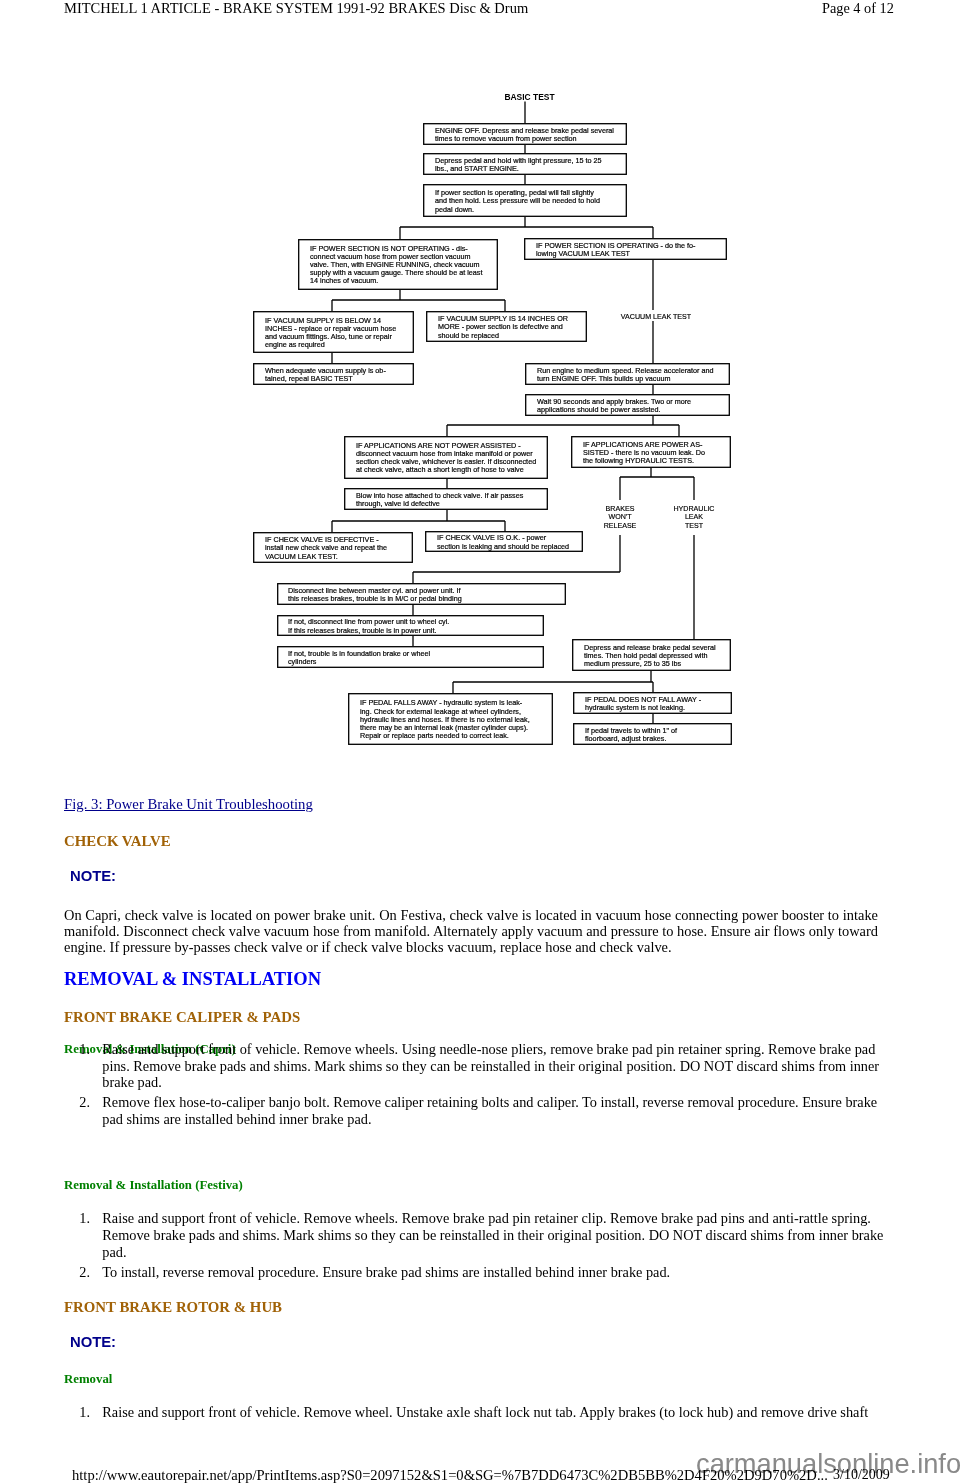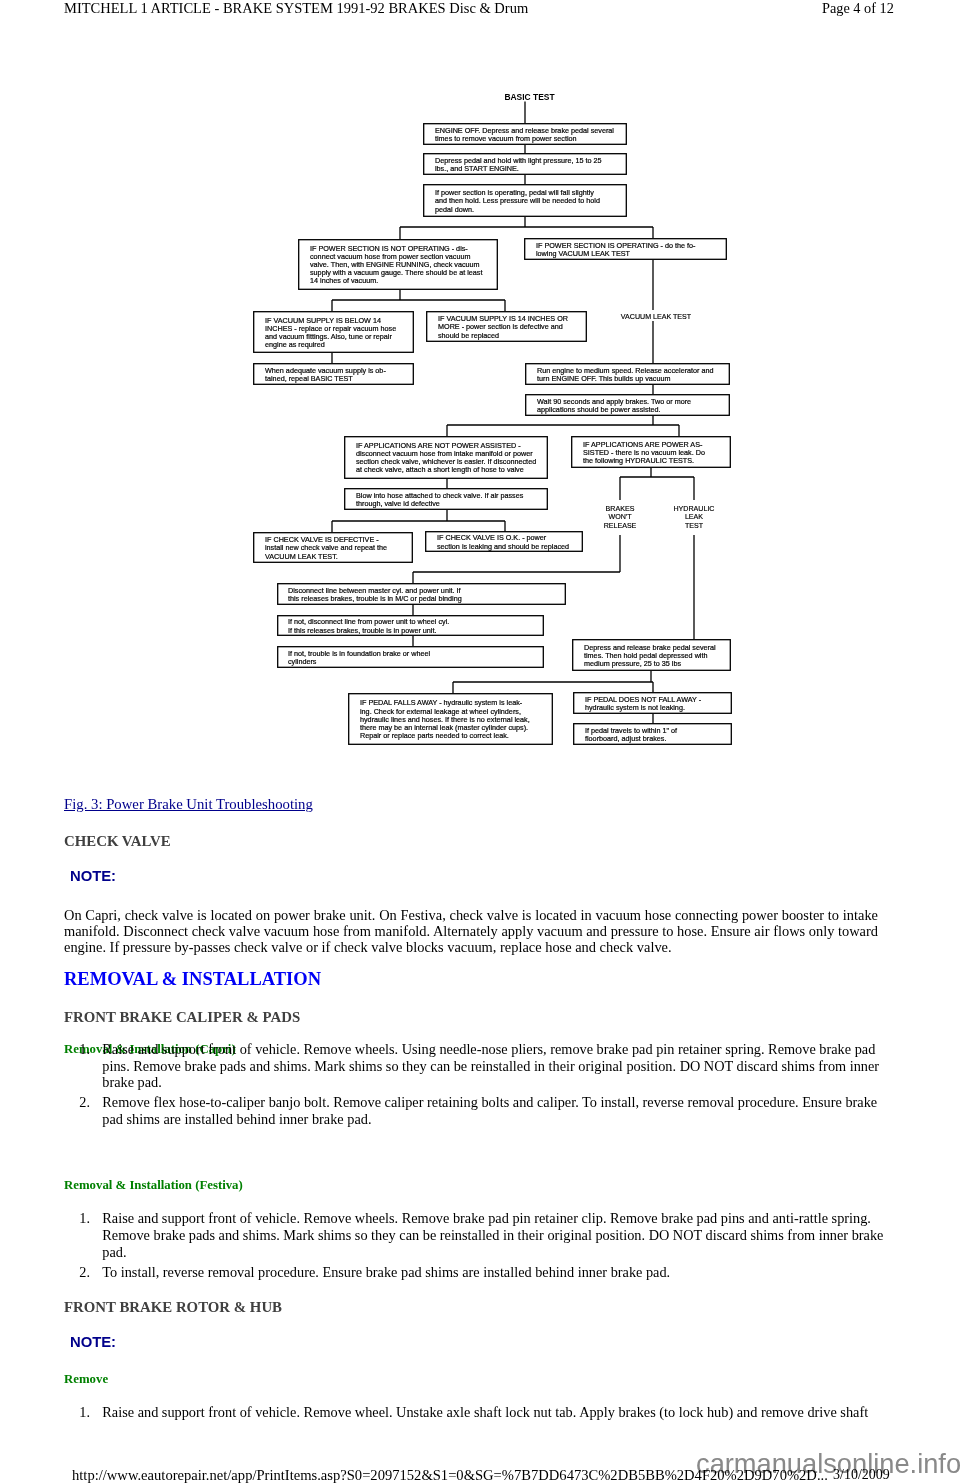--- a/index.html
+++ b/index.html
@@ -17,21 +17,21 @@
   #watermark{position:absolute;left:696px;top:1450px;font-family:"Liberation Sans",sans-serif;
              font-size:27.25px;line-height:27px;color:#898989;white-space:nowrap;}
 
   #flowchart{position:absolute;left:0;top:0;filter:blur(0.24px);}
   .fcText{font-family:"Liberation Sans",sans-serif;font-size:7.22px;fill:#000;stroke:#000;stroke-width:0.19px;paint-order:stroke fill;}
   .fcTitle{font-family:"Liberation Sans",sans-serif;font-size:8.45px;font-weight:bold;fill:#000;}
   .fcLabel{font-family:"Liberation Sans",sans-serif;font-size:7.1px;fill:#000;stroke:#000;stroke-width:0.16px;paint-order:stroke fill;}
 
   .figcap{position:absolute;left:64px;font-size:14.74px;line-height:16px;font-weight:normal;color:#00008B;
           text-decoration:underline;white-space:nowrap;}
-  .hdr-red{position:absolute;left:64px;font-size:14.85px;line-height:16px;font-weight:bold;color:#404040;white-space:nowrap;}
+  .hdr-red{position:absolute;left:64px;font-size:14.85px;line-height:16px;font-weight:bold;color:#a16207;white-space:nowrap;}
   .hdr-blue{position:absolute;left:64px;font-size:18.5px;line-height:20px;font-weight:bold;color:#0000F5;white-space:nowrap;}
   .hdr-green{position:absolute;left:64px;font-size:12.8px;line-height:14px;font-weight:bold;color:#008000;white-space:nowrap;}
   .note{position:absolute;font-family:"Liberation Sans",sans-serif;font-size:14.85px;line-height:16px;font-weight:bold;white-space:nowrap;letter-spacing:-0.03px;}
   .note.nl{color:#00008B;}
   .note.nt{color:#000;}
   .para{position:absolute;left:64px;width:814px;font-size:14.42px;line-height:16.35px;text-align:justify;}
   ol.olist{position:absolute;left:64px;width:826px;box-sizing:border-box;margin:0;padding:0;
            list-style:none;font-size:14.3px;line-height:16.7px;counter-reset:step;}
   ol.olist li{margin:0 0 3.3px 0;padding:0 0 0 38.3px;position:relative;counter-increment:step;}
   ol.olist li:last-child{margin-bottom:0;}
@@ -205,21 +205,21 @@
 
   <ol class="olist" style="top:1210.3px">
     <li>Raise and support front of vehicle. Remove wheels. Remove brake pad pin retainer clip. Remove brake pad pins and anti-rattle spring. Remove brake pads and shims. Mark shims so they can be reinstalled in their original position. DO NOT discard shims from inner brake pad.</li>
     <li>To install, reverse removal procedure. Ensure brake pad shims are installed behind inner brake pad.</li>
   </ol>
 
   <div class="hdr-red" style="top:1298.5px">FRONT BRAKE ROTOR &amp; HUB</div>
 
   <div class="note nl" style="left:70px;top:1334px">NOTE:</div>
 
-  <div class="hdr-green" style="top:1372px">Remove</div>
+  <div class="hdr-green" style="top:1372px">Removal</div>
 
   <ol class="olist" style="top:1403.5px">
     <li>Raise and support front of vehicle. Remove wheel. Unstake axle shaft lock nut tab. Apply brakes (to lock hub) and remove drive shaft</li>
   </ol>
 
   <div id="watermark">carmanualsonline.info</div>
 
   <div>
     <div id="ftr-url">http://www.eautorepair.net/app/PrintItems.asp?S0=2097152&amp;S1=0&amp;SG=%7B7DD6473C%2DB5BB%2D4F20%2D9D70%2D...</div>
     <div id="ftr-date">3/10/2009</div>

